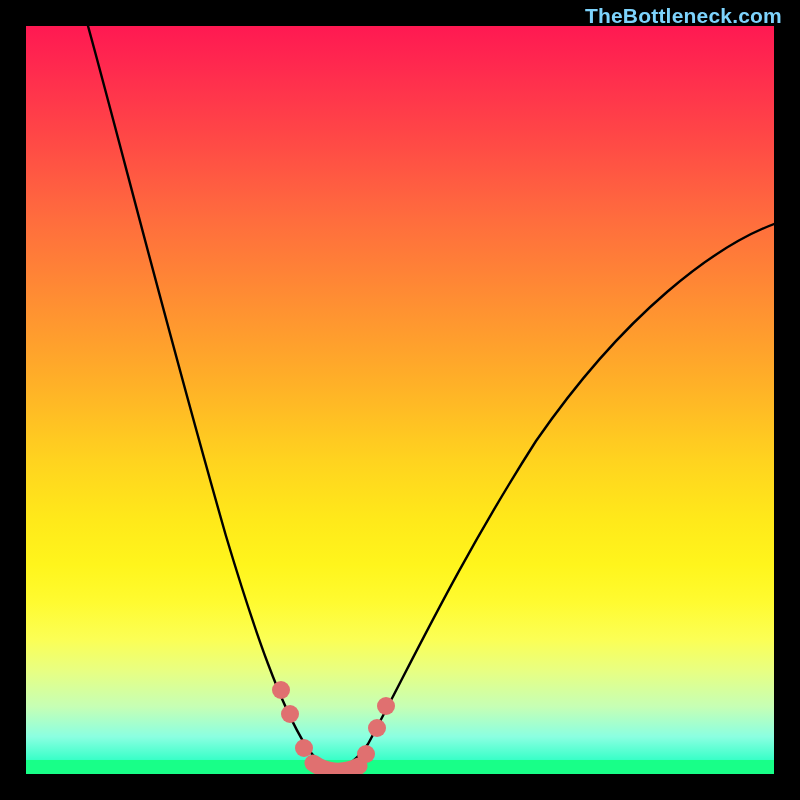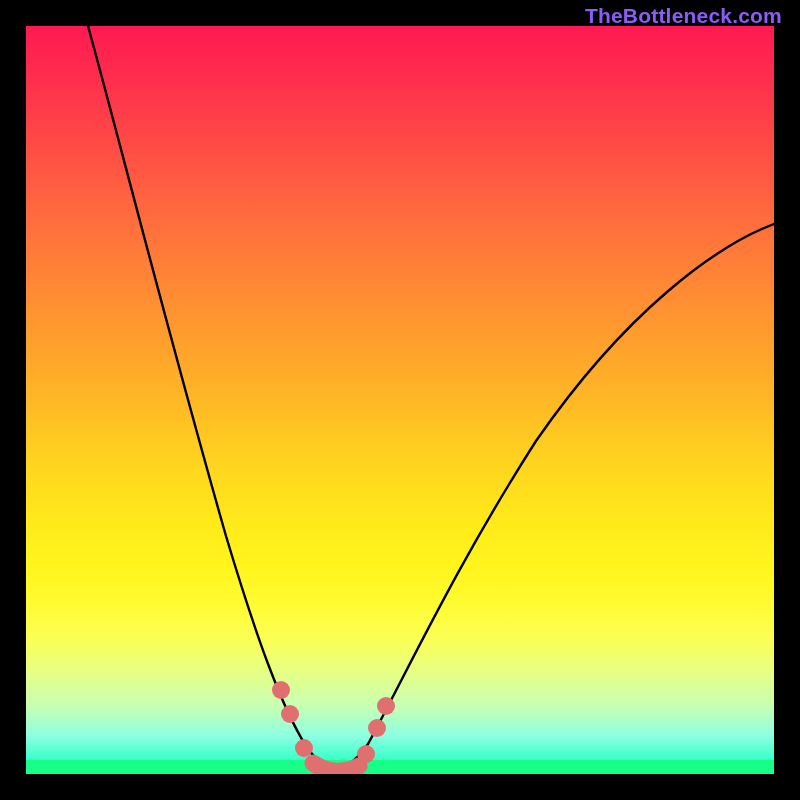--- a/index.html
+++ b/index.html
@@ -43,21 +43,21 @@
     height: 14px;
     background: #18ff88;
   }
   .watermark {
     position: absolute;
     top: 4px;
     right: 18px;
     font-family: Arial, Helvetica, sans-serif;
     font-size: 21px;
     font-weight: 600;
-    color: #8b5cf6;
+    color: #7dd3fc;
     letter-spacing: 0.2px;
     pointer-events: none;
   }
   svg.curve-layer {
     position: absolute;
     left: 0; top: 0;
     width: 748px;
     height: 748px;
   }
   .curve {

